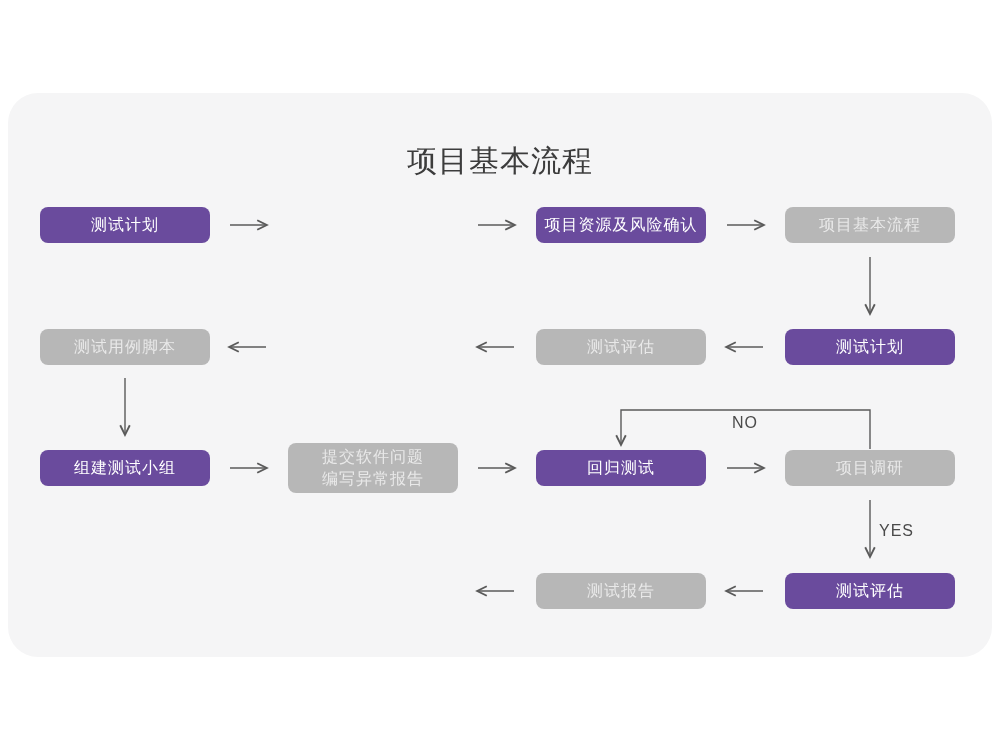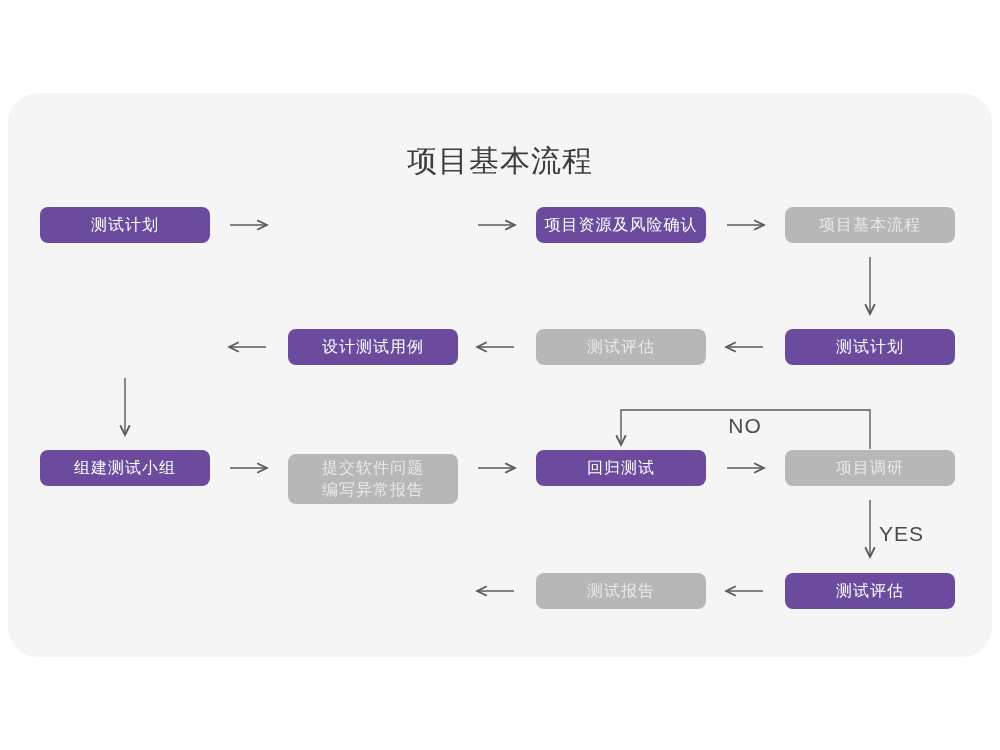--- a/index.html
+++ b/index.html
@@ -25,41 +25,41 @@
     color:var(--title-text);letter-spacing:1px;
   }
   .node{
     position:absolute;width:170px;height:36px;border-radius:8px;
     display:flex;align-items:center;justify-content:center;
     font-size:16px;letter-spacing:1px;white-space:pre-line;
     text-align:center;line-height:22px;
   }
   .node.purple{background:var(--purple);color:var(--purple-text);}
   .node.gray{background:var(--gray);color:var(--gray-text);}
-  .node.tall{height:50px;margin-top:11px;}
+  .node.tall{height:50px;}
   svg.arrows{position:absolute;left:0;top:0;pointer-events:none;}
   svg.arrows path{stroke:var(--arrow);stroke-width:1.4;fill:none;}
   .edge-label{
-    position:absolute;font-size:21px;color:#4a4a4a;letter-spacing:1px;
+    position:absolute;font-size:16px;color:#4a4a4a;letter-spacing:1px;
   }
 </style>
 </head>
 <body>
 
 <div class="canvas">
 
   <div class="card"></div>
 
   <div class="title">项目基本流程</div>
 
   <div class="node purple" style="left:40px;top:207px">测试计划</div>
   <div class="node purple" style="left:536px;top:207px">项目资源及风险确认</div>
   <div class="node gray" style="left:785px;top:207px">项目基本流程</div>
 
-  <div class="node purple" style="left:288px;top:329px">设计测试用例</div>
+  <div class="node gray" style="left:40px;top:329px">测试用例脚本</div>
   <div class="node gray" style="left:536px;top:329px">测试评估</div>
   <div class="node purple" style="left:785px;top:329px">测试计划</div>
 
   <div class="node purple" style="left:40px;top:450px">组建测试小组</div>
   <div class="node gray tall" style="left:288px;top:443px">提交软件问题
 编写异常报告</div>
   <div class="node purple" style="left:536px;top:450px">回归测试</div>
   <div class="node gray" style="left:785px;top:450px">项目调研</div>
 
   <div class="node purple" style="left:785px;top:573px">测试评估</div>

